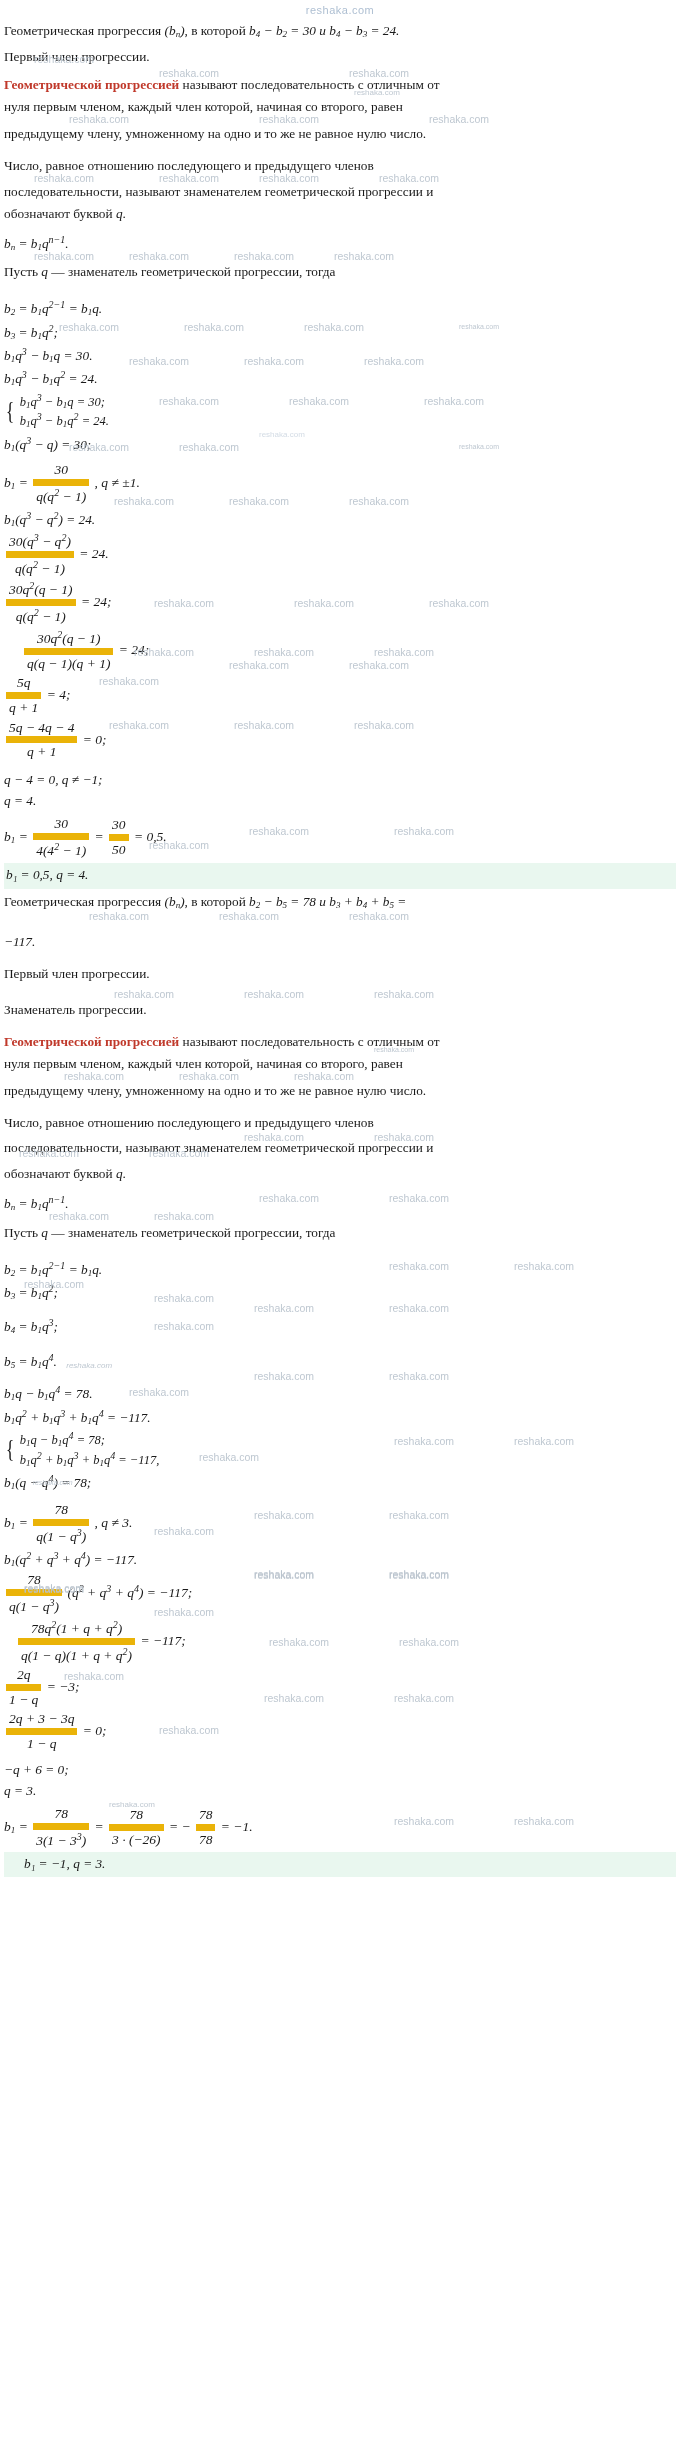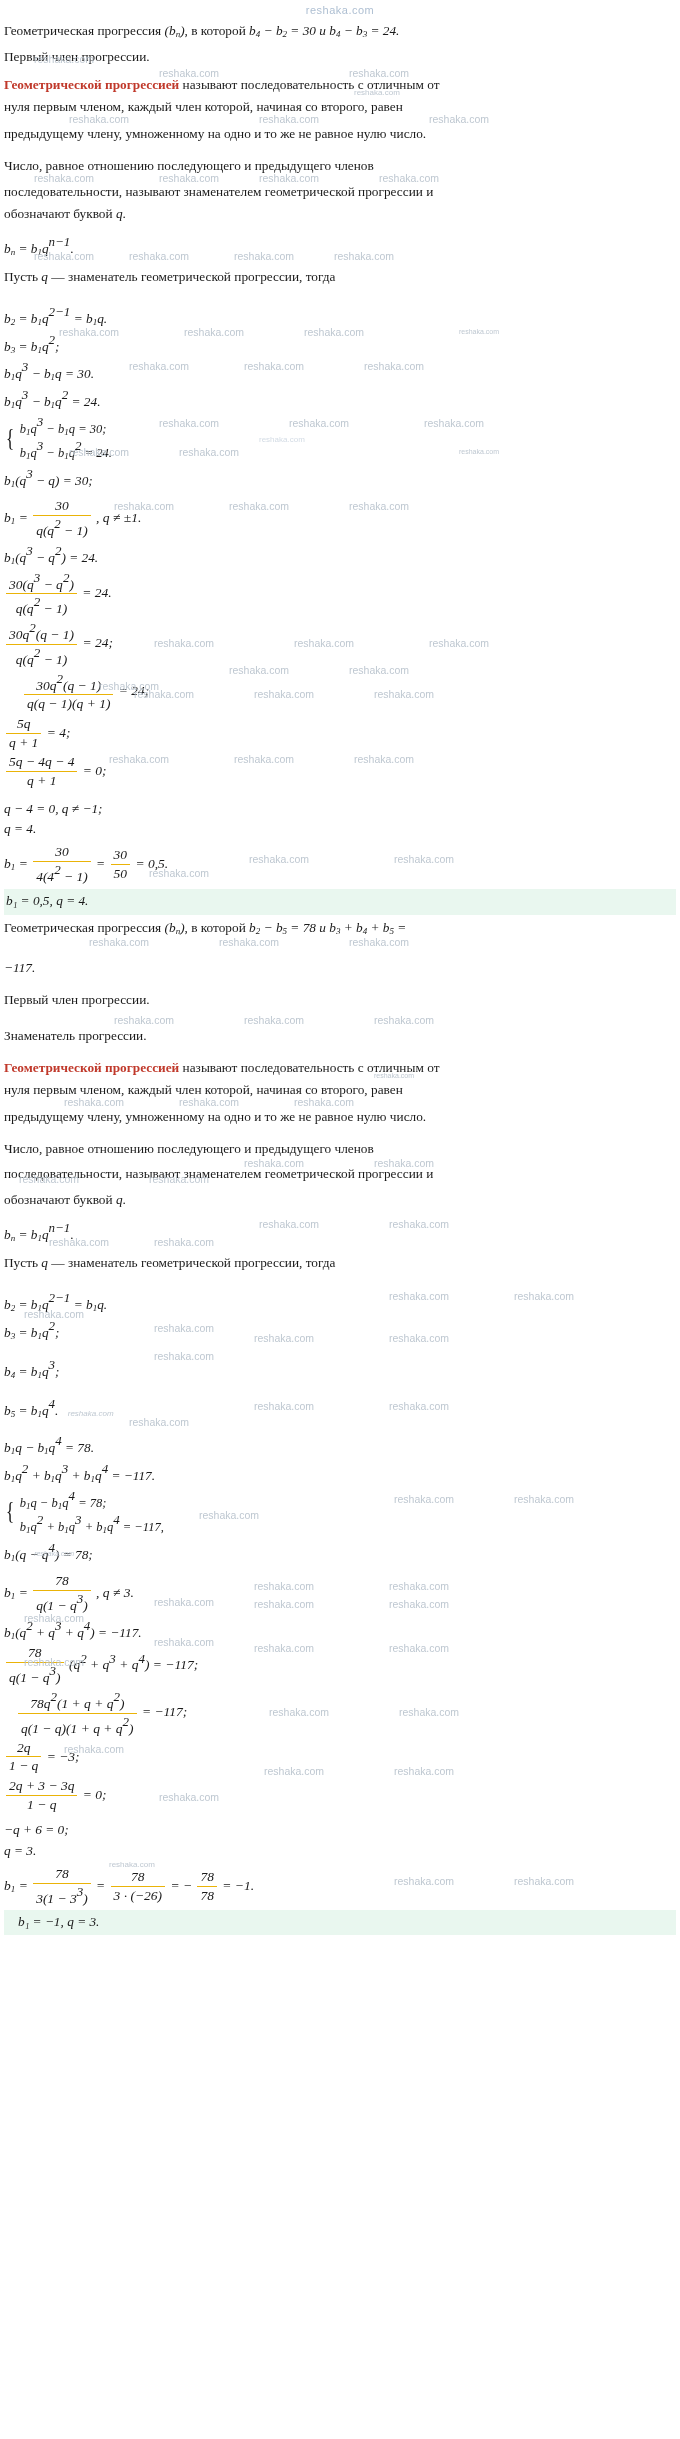--- a/index.html
+++ b/index.html
@@ -31,40 +31,40 @@
   }
   .wm-top span { color: #aebfd2; }
   .block { position: relative; margin: 0 0 3px 0; }
   p { margin: 0 0 4px 0; }
   .t { font-size: 13.3px; }
   .bold { font-weight: bold; }
   .red { color: #c0392b; }
   .hl { background: #e9f7ef; display: block; }
   .math { font-style: italic; }
   .sub { font-size: 9px; vertical-align: -0.25em; font-style: italic; }
-  .sup { font-size: 13px; vertical-align: 0.5em; font-style: italic; }
+  .sup { font-size: 10px; vertical-align: 0.5em; font-style: italic; }
   .wm {
     position: absolute;
     color: #b9c3cd;
     font-family: "Liberation Sans", sans-serif;
     font-size: 10.5px;
     white-space: nowrap;
     pointer-events: none;
     opacity: .92;
   }
   .wm.small { font-size: 8px; }
   .wm.tiny { font-size: 7px; }
   .frac {
     display: inline-block;
     vertical-align: middle;
     text-align: center;
     font-style: italic;
     margin: 0 2px;
   }
-  .frac .num { display: block; padding: 0 3px; border-bottom: 1px solid #eab308; line-height: 1.25; }
+  .frac .num { display: block; padding: 0 3px; border-bottom: 7px solid #eab308; line-height: 1.25; }
   .frac .den { display: block; padding: 0 3px; line-height: 1.3; }
   .eqline { margin: 3px 0 3px 0; position: relative; min-height: 16px; }
   .brace {
     display: inline-block;
     vertical-align: middle;
     font-size: 26px;
     line-height: .7;
     font-family: "Liberation Serif", serif;
     transform: scaleX(.7);
   }
@@ -432,17 +432,17 @@
         <span class="num">78</span>
         <span class="den">78</span>
       </span>
       <span class="math"> = −1.</span>
       <span class="wm small" style="left:105px; top:-6px;">reshaka.com</span>
       <span class="wm" style="left:390px; top:8px;">reshaka.com</span>
       <span class="wm" style="left:510px; top:8px;">reshaka.com</span>
     </div>
   </div>
 
-  <div class="hl" style="padding:3px 0 4px 14px; margin-top:2px">
+  <div class="hl" style="padding:3px 0 4px 20px; margin-top:2px">
     <span class="t math">b₁ = −1, q = 3.</span>
   </div>
 
 </div>
 
 </body></html>

